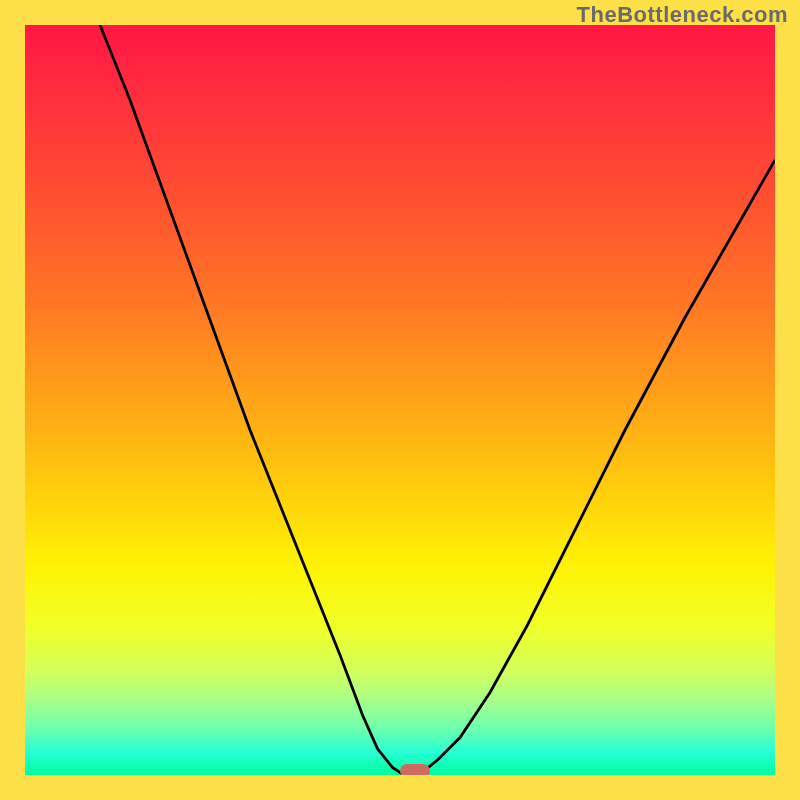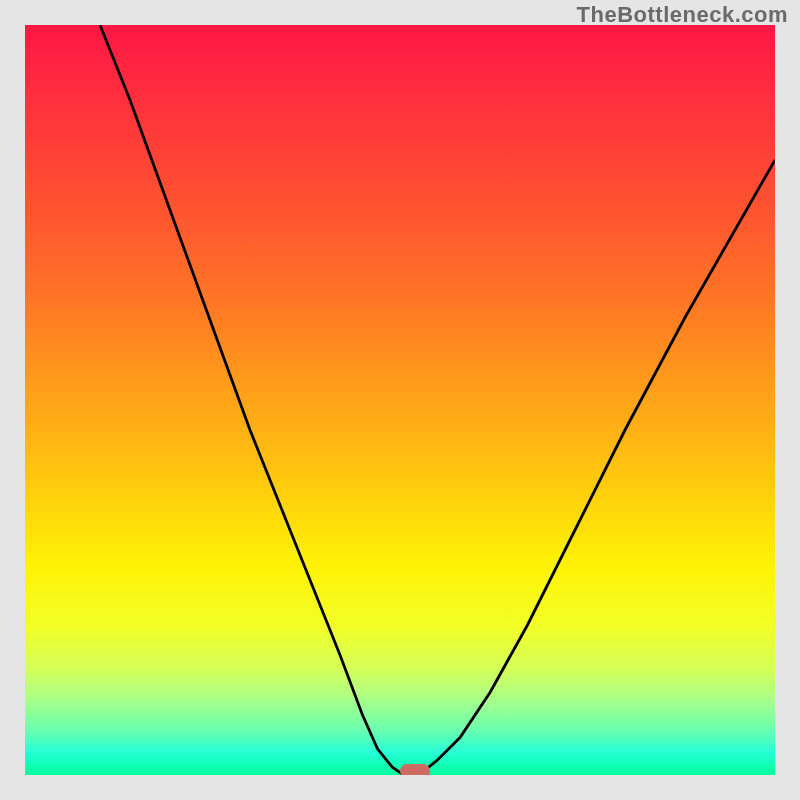--- a/index.html
+++ b/index.html
@@ -8,21 +8,21 @@
     width: 800px;
     height: 800px;
     background: #000;
     font-family: Arial, Helvetica, sans-serif;
     overflow: hidden;
   }
   .frame {
     position: relative;
     width: 800px;
     height: 800px;
-    background: #e5e5e5;
+    background: #fde047;
   }
   .watermark {
     position: absolute;
     top: 2px;
     right: 12px;
     color: #6a6a6a;
     font-size: 22px;
     font-weight: 600;
     letter-spacing: 0.5px;
     z-index: 20;

